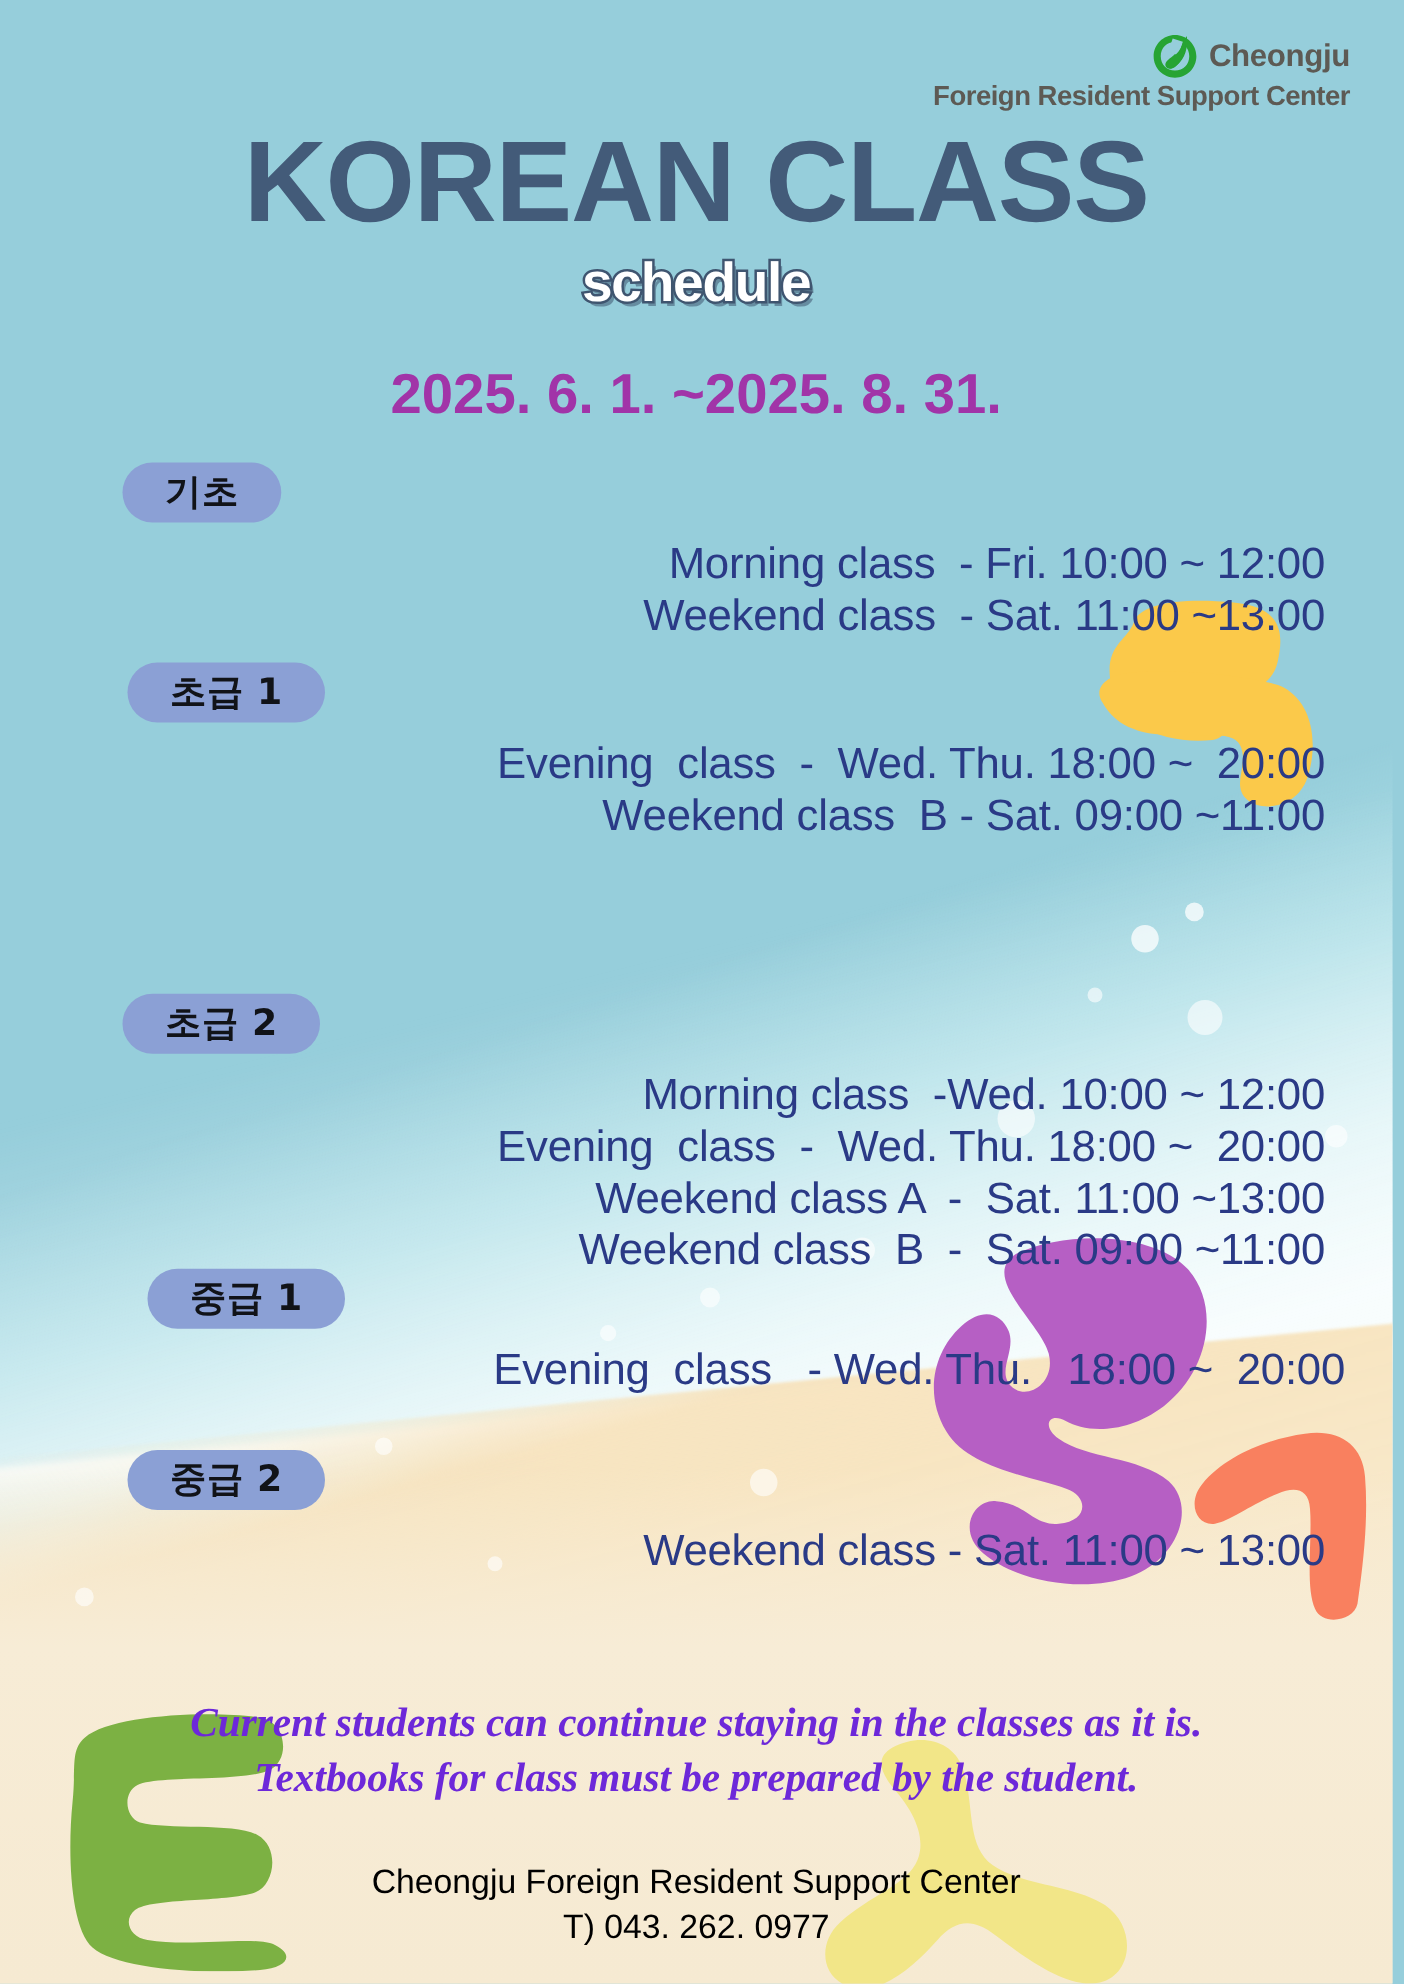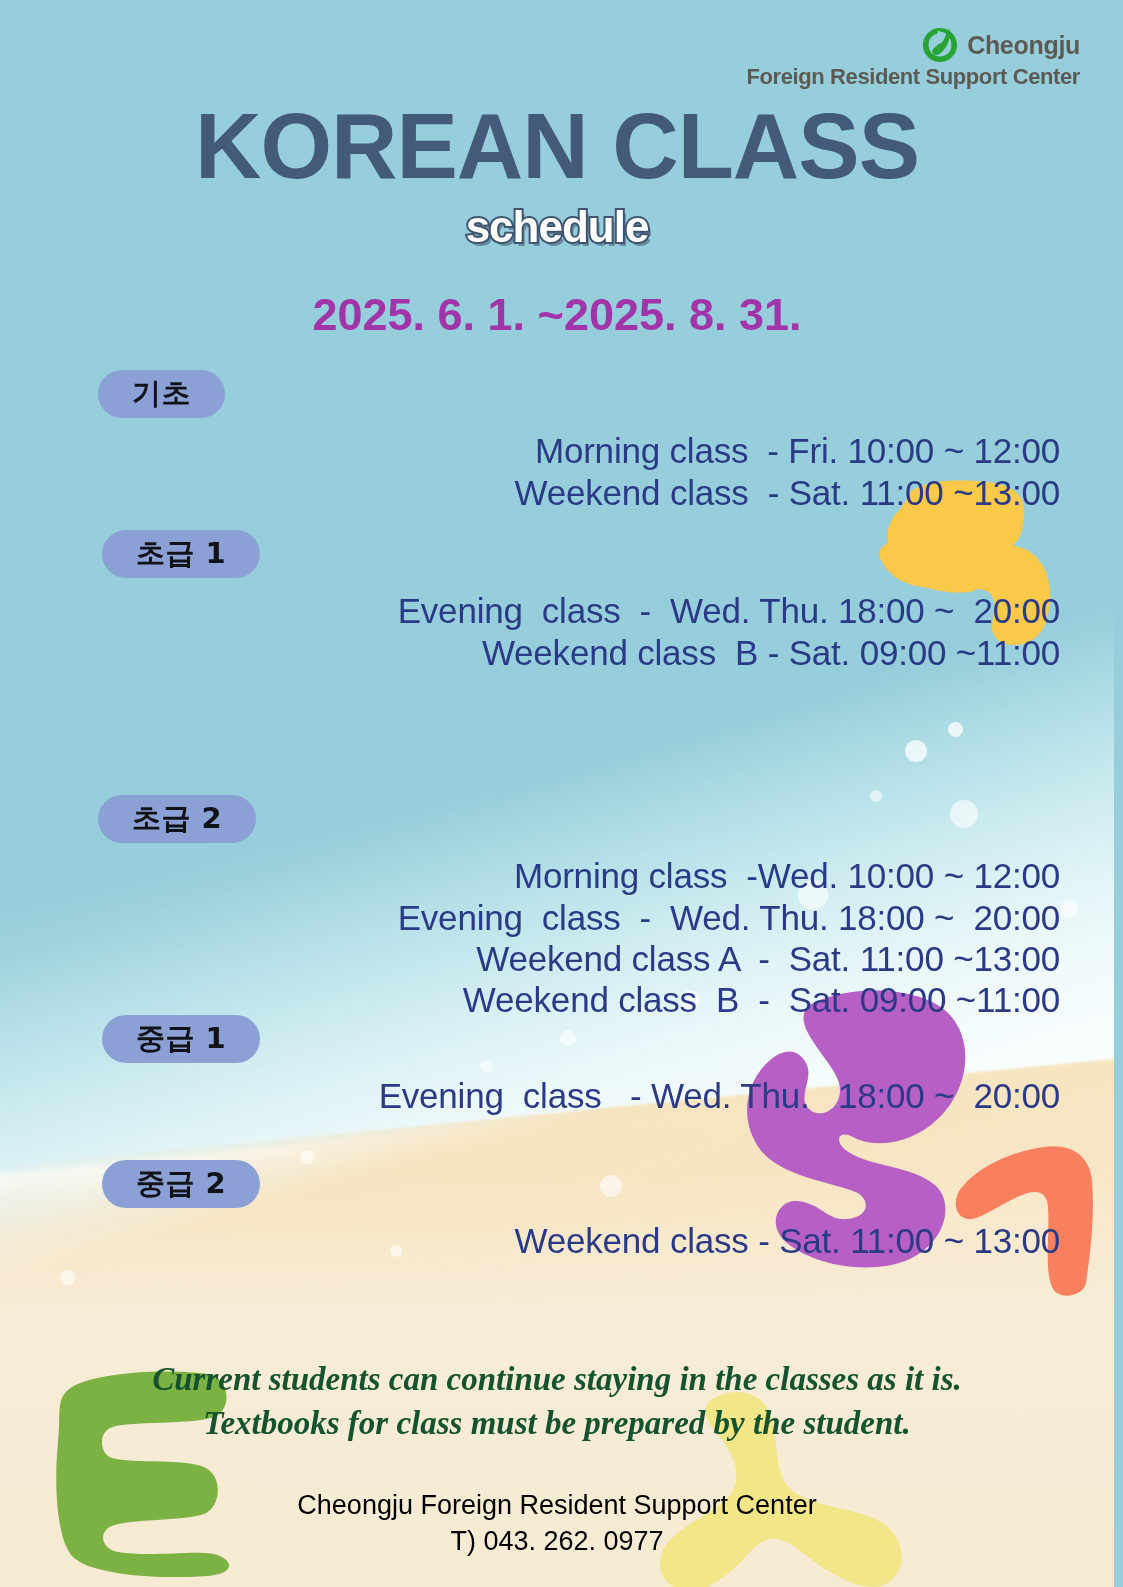--- a/index.html
+++ b/index.html
@@ -152,21 +152,21 @@
     font-size:35px;
     line-height:1.18;
     letter-spacing:-.2px;
     white-space:pre;
   }
   .lines div{white-space:pre;text-align:right;}
 
   
   .notice{
     position:absolute;left:0;right:0;top:1358px;text-align:center;
-    color:#14532d;
+    color:#6d28d9;
     font-style:italic;
     font-size:33px;
     line-height:1.33;
     font-family:"Liberation Serif","DejaVu Serif",serif;
     font-weight:bold;
   }
   .notice div{white-space:pre;}
   .contact{
     position:absolute;left:0;right:0;top:1487px;text-align:center;
     color:#000000;
@@ -252,21 +252,21 @@
   </div>
 
   <div class="title-main">KOREAN CLASS</div>
   <div class="title-sub">schedule</div>
   <div class="title-date">2025.  6.  1. ~2025.  8. 31.</div>
 
   <div class="schedule" id="schedule-root">
       <div class="level-block" style="position: absolute; left: 0px; top: 0px; width: 980px;"><div class="badge" style="margin-left: 18px;">기초</div><div class="lines"><div>Morning class  - Fri. 10:00 ~ 12:00</div><div>Weekend class  - Sat. 11:00 ~13:00</div></div></div>
       <div class="level-block" style="position: absolute; left: 0px; top: 160px; width: 980px;"><div class="badge" style="margin-left: 22px;">초급 1</div><div class="lines"><div>Evening  class  -  Wed. Thu. 18:00 ~  20:00</div><div>Weekend class  B - Sat. 09:00 ~11:00</div></div></div>
       <div class="level-block" style="position: absolute; left: 0px; top: 385px; width: 980px; margin-top: 40px;"><div class="badge" style="margin-left: 18px;">초급 2</div><div class="lines"><div>Morning class  -Wed. 10:00 ~ 12:00</div><div>Evening  class  -  Wed. Thu. 18:00 ~  20:00</div><div>Weekend class A  -  Sat. 11:00 ~13:00</div><div>Weekend class  B  -  Sat. 09:00 ~11:00</div></div></div>
-      <div class="level-block" style="position: absolute; left: 0px; top: 645px; width: 980px;"><div class="badge" style="margin-left: 22px;">중급 1</div><div class="lines"><div> Evening  class   - Wed. Thu.   18:00 ~  20:00</div></div></div>
+      <div class="level-block" style="position: absolute; left: 16px; top: 645px; width: 980px;"><div class="badge" style="margin-left: 22px;">중급 1</div><div class="lines"><div> Evening  class   - Wed. Thu.   18:00 ~  20:00</div></div></div>
       <div class="level-block" style="position: absolute; left: 0px; top: 790px; width: 980px;"><div class="badge" style="margin-left: 22px;">중급 2</div><div class="lines"><div>Weekend class - Sat. 11:00 ~ 13:00</div></div></div>
     </div>
 
   <div class="notice" id="notice-root">
       <div>Current students can continue staying in the classes as it is.</div>
       <div>Textbooks for class must be prepared by the student.</div>
     </div>
   <div class="contact" id="contact-root">
       <div>Cheongju Foreign Resident Support Center</div>
       <div>T) 043. 262. 0977</div>

